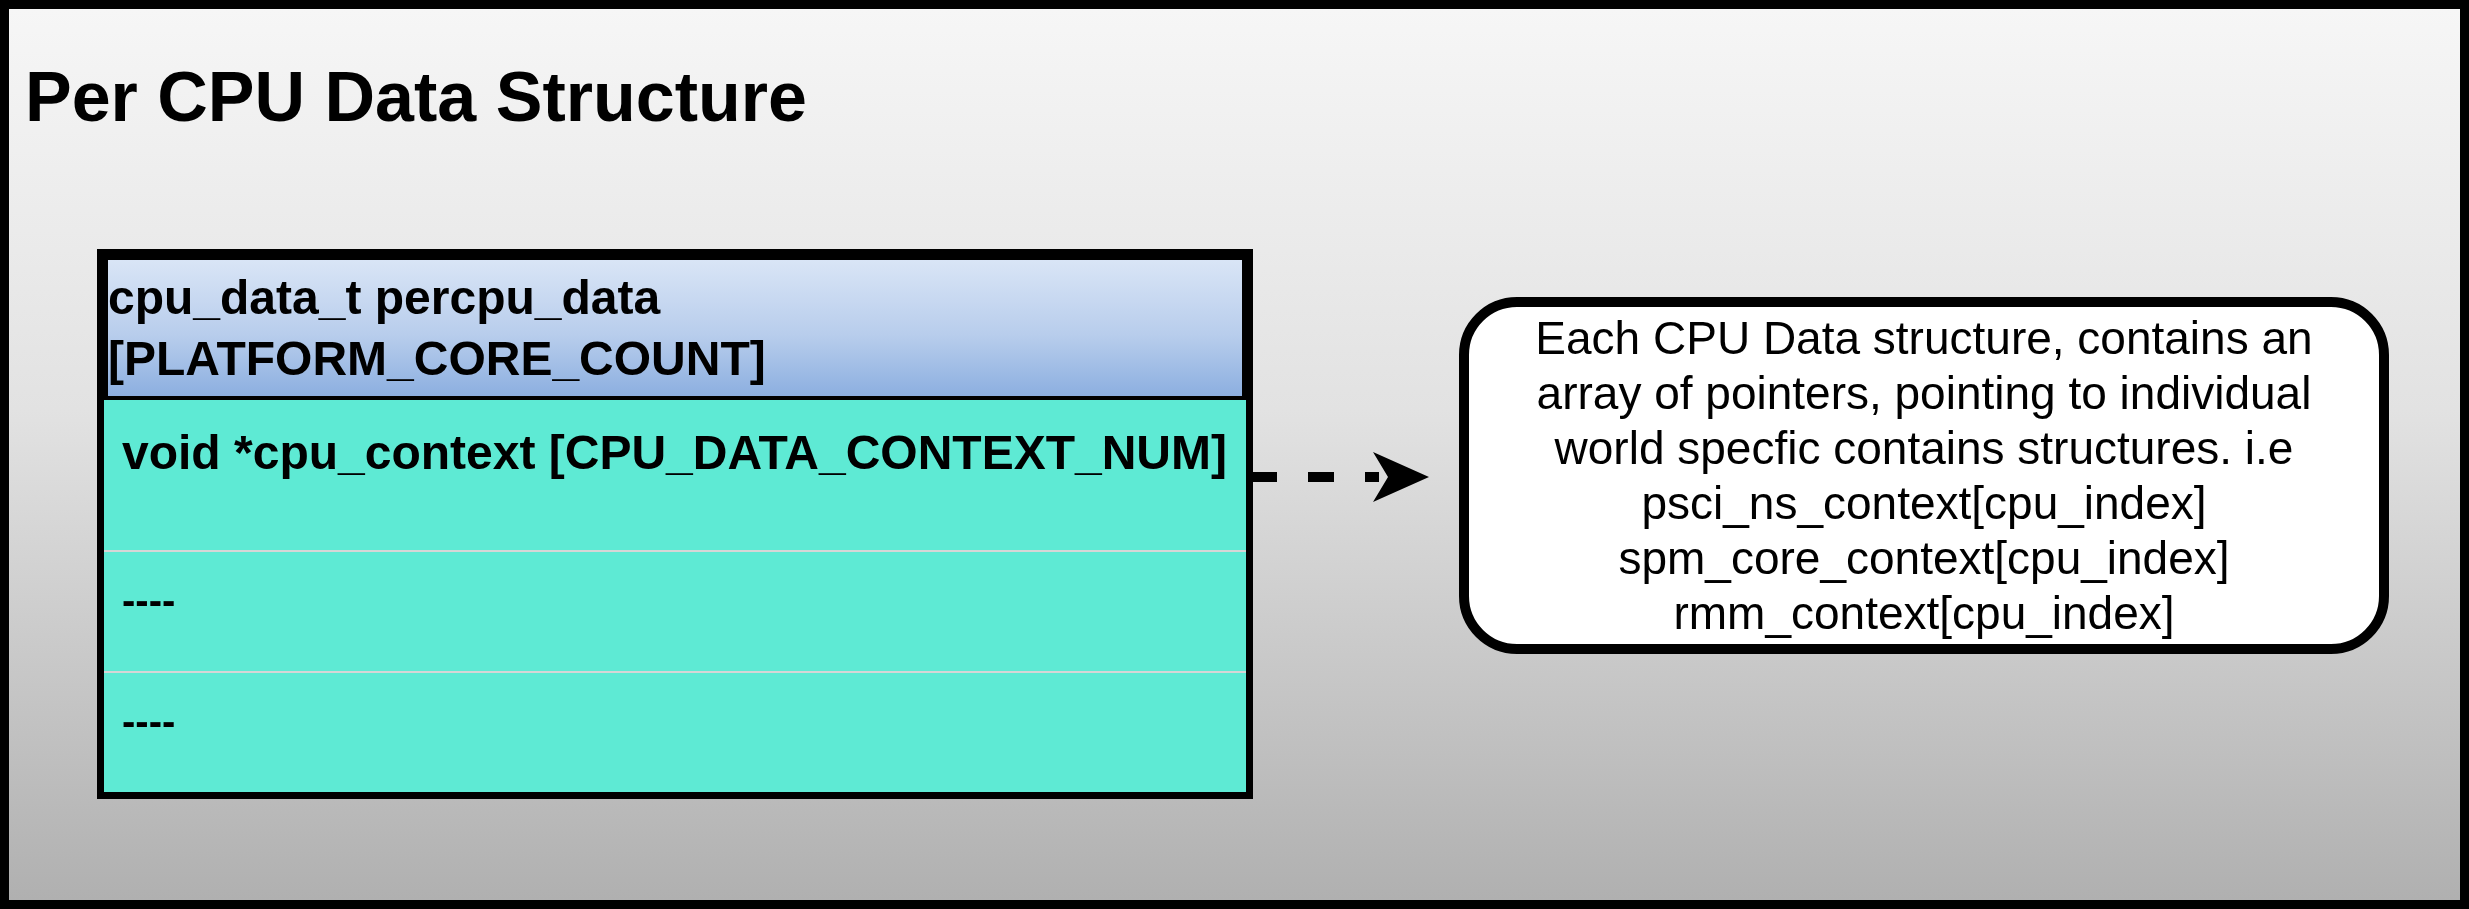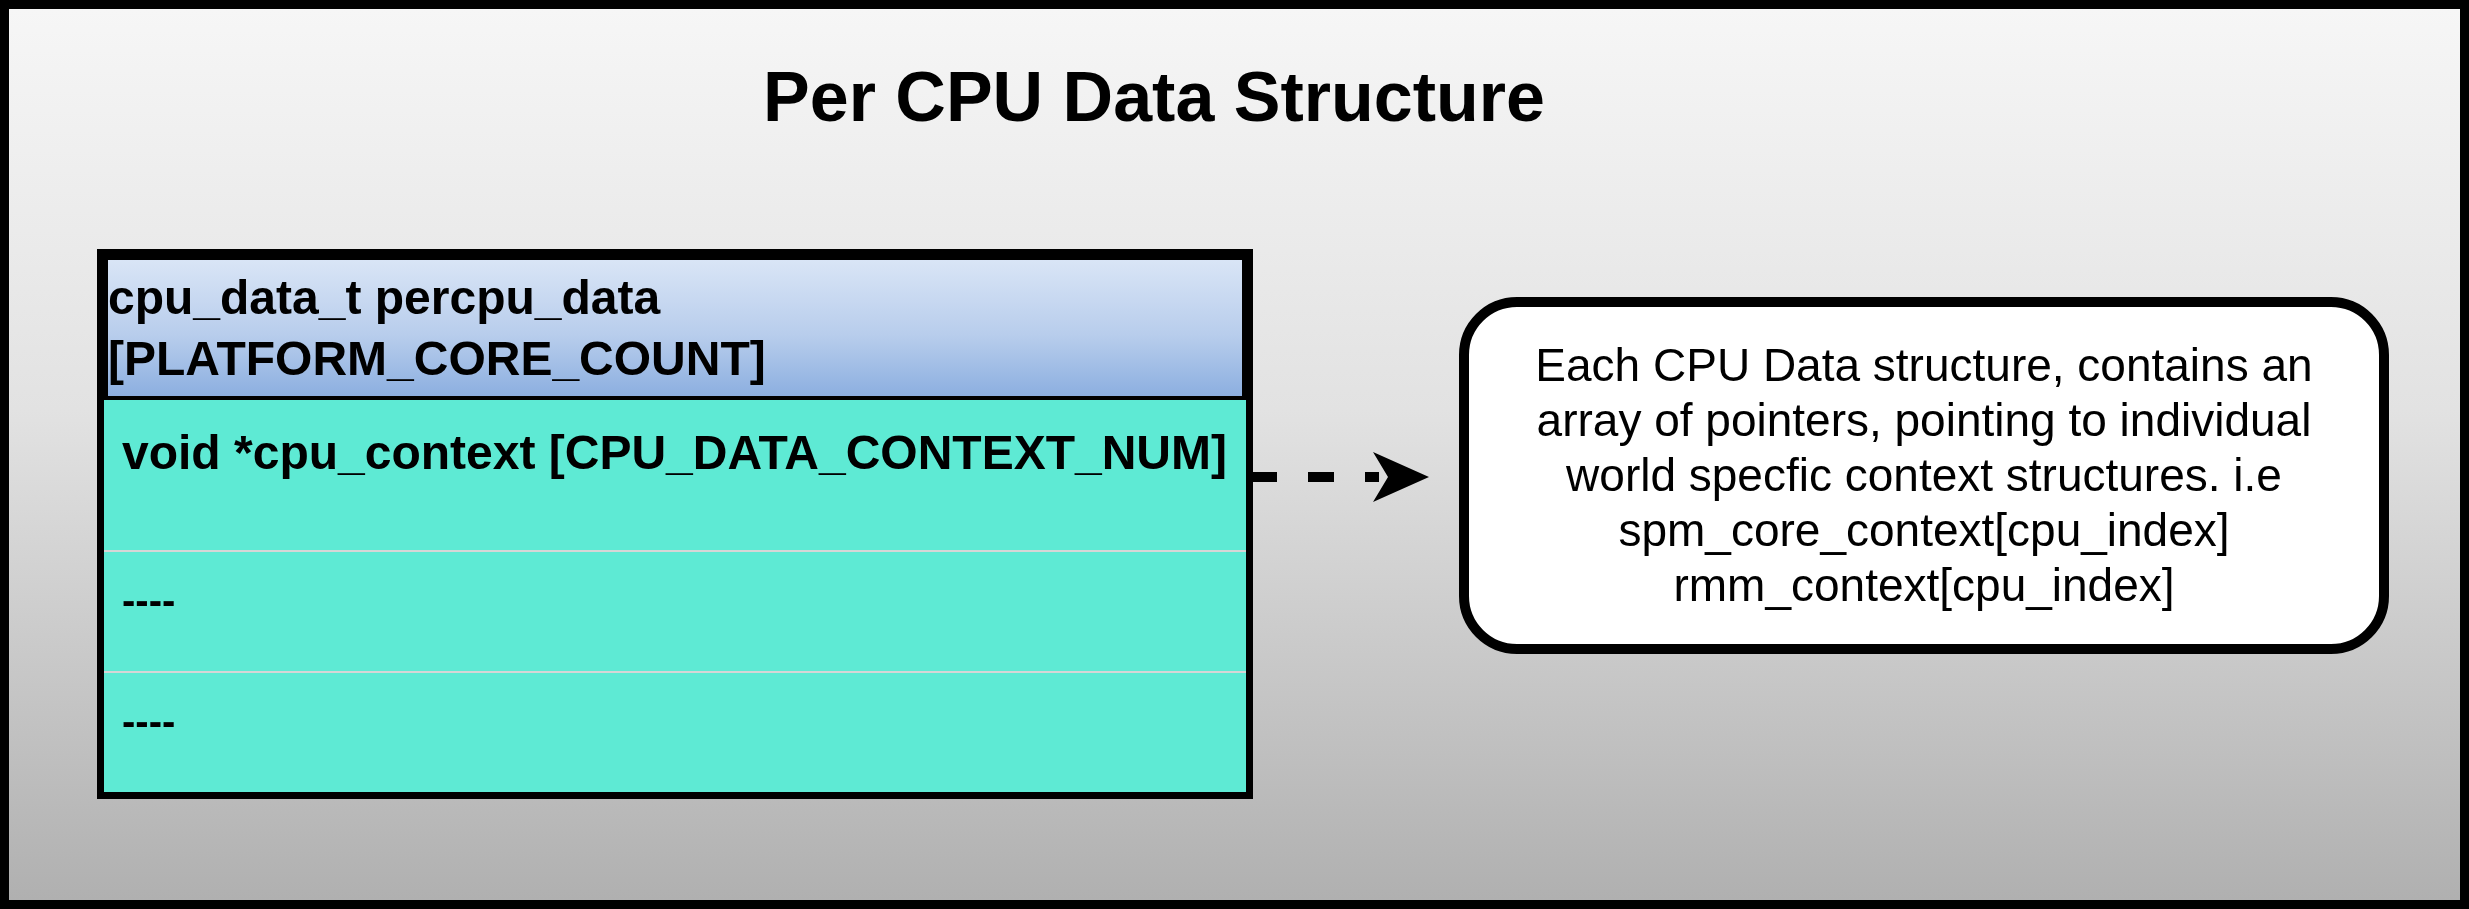--- a/index.html
+++ b/index.html
@@ -14,24 +14,23 @@
     width: 2469px;
     height: 909px;
     box-sizing: border-box;
     border: 9px solid #000000;
     background: linear-gradient(180deg, #f6f6f6 0%, #e2e2e2 45%, #b0b0b0 100%);
     overflow: hidden;
   }
   .title {
     position: absolute;
     top: 50px;
-    left: 0;
+    left: 16px;
     width: 2290px;
     margin: 0;
-    text-align: center;
     font-size: 70px;
     line-height: 76px;
     font-weight: bold;
     letter-spacing: 0px;
   }
   
   .struct-table {
     position: absolute;
     left: 88px;
     top: 240px;
@@ -128,18 +127,19 @@
   </div>
 
   <svg class="arrow-svg" viewBox="0 0 180 60" xmlns="http://www.w3.org/2000/svg" aria-hidden="true">
     <line x1="0" y1="30" x2="128" y2="30" stroke="#000000" stroke-width="10" stroke-dasharray="26 31"></line>
     <path d="M 122,5 L 178,30 L 122,55 L 137,30 Z" fill="#000000"></path>
   </svg>
 
   <div class="annotation">
     <div>Each CPU Data structure, contains an</div>
     <div>array of pointers, pointing to individual</div>
-    <div>world specfic context structures. i.e</div>
+    <div>world specfic contains structures. i.e</div>
+    <div>psci_ns_context[cpu_index]</div>
     <div>spm_core_context[cpu_index]</div>
     <div>rmm_context[cpu_index]</div>
   </div>
 
 </div>
 
 </body></html>

